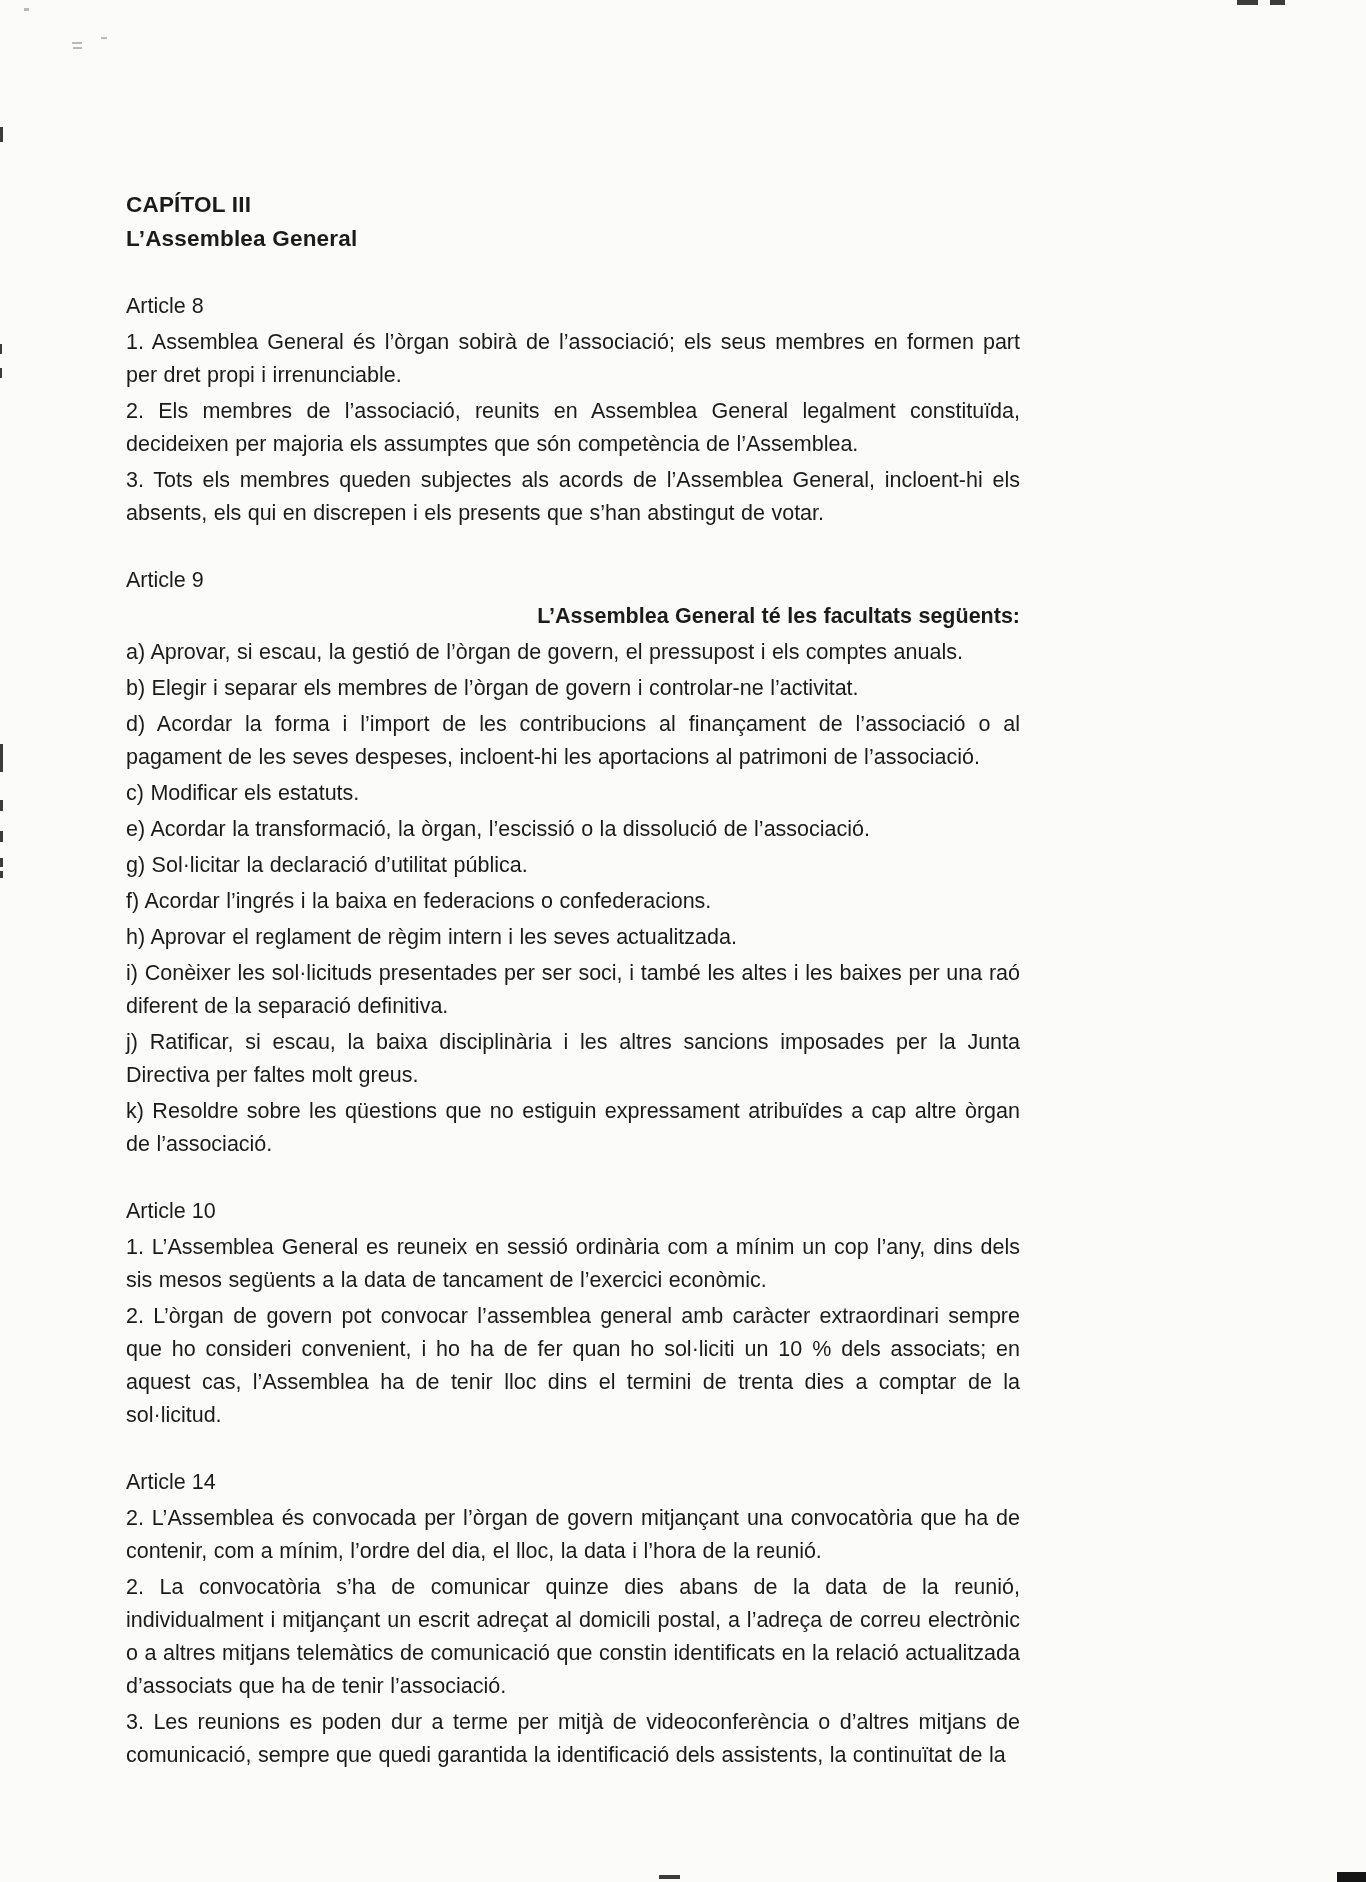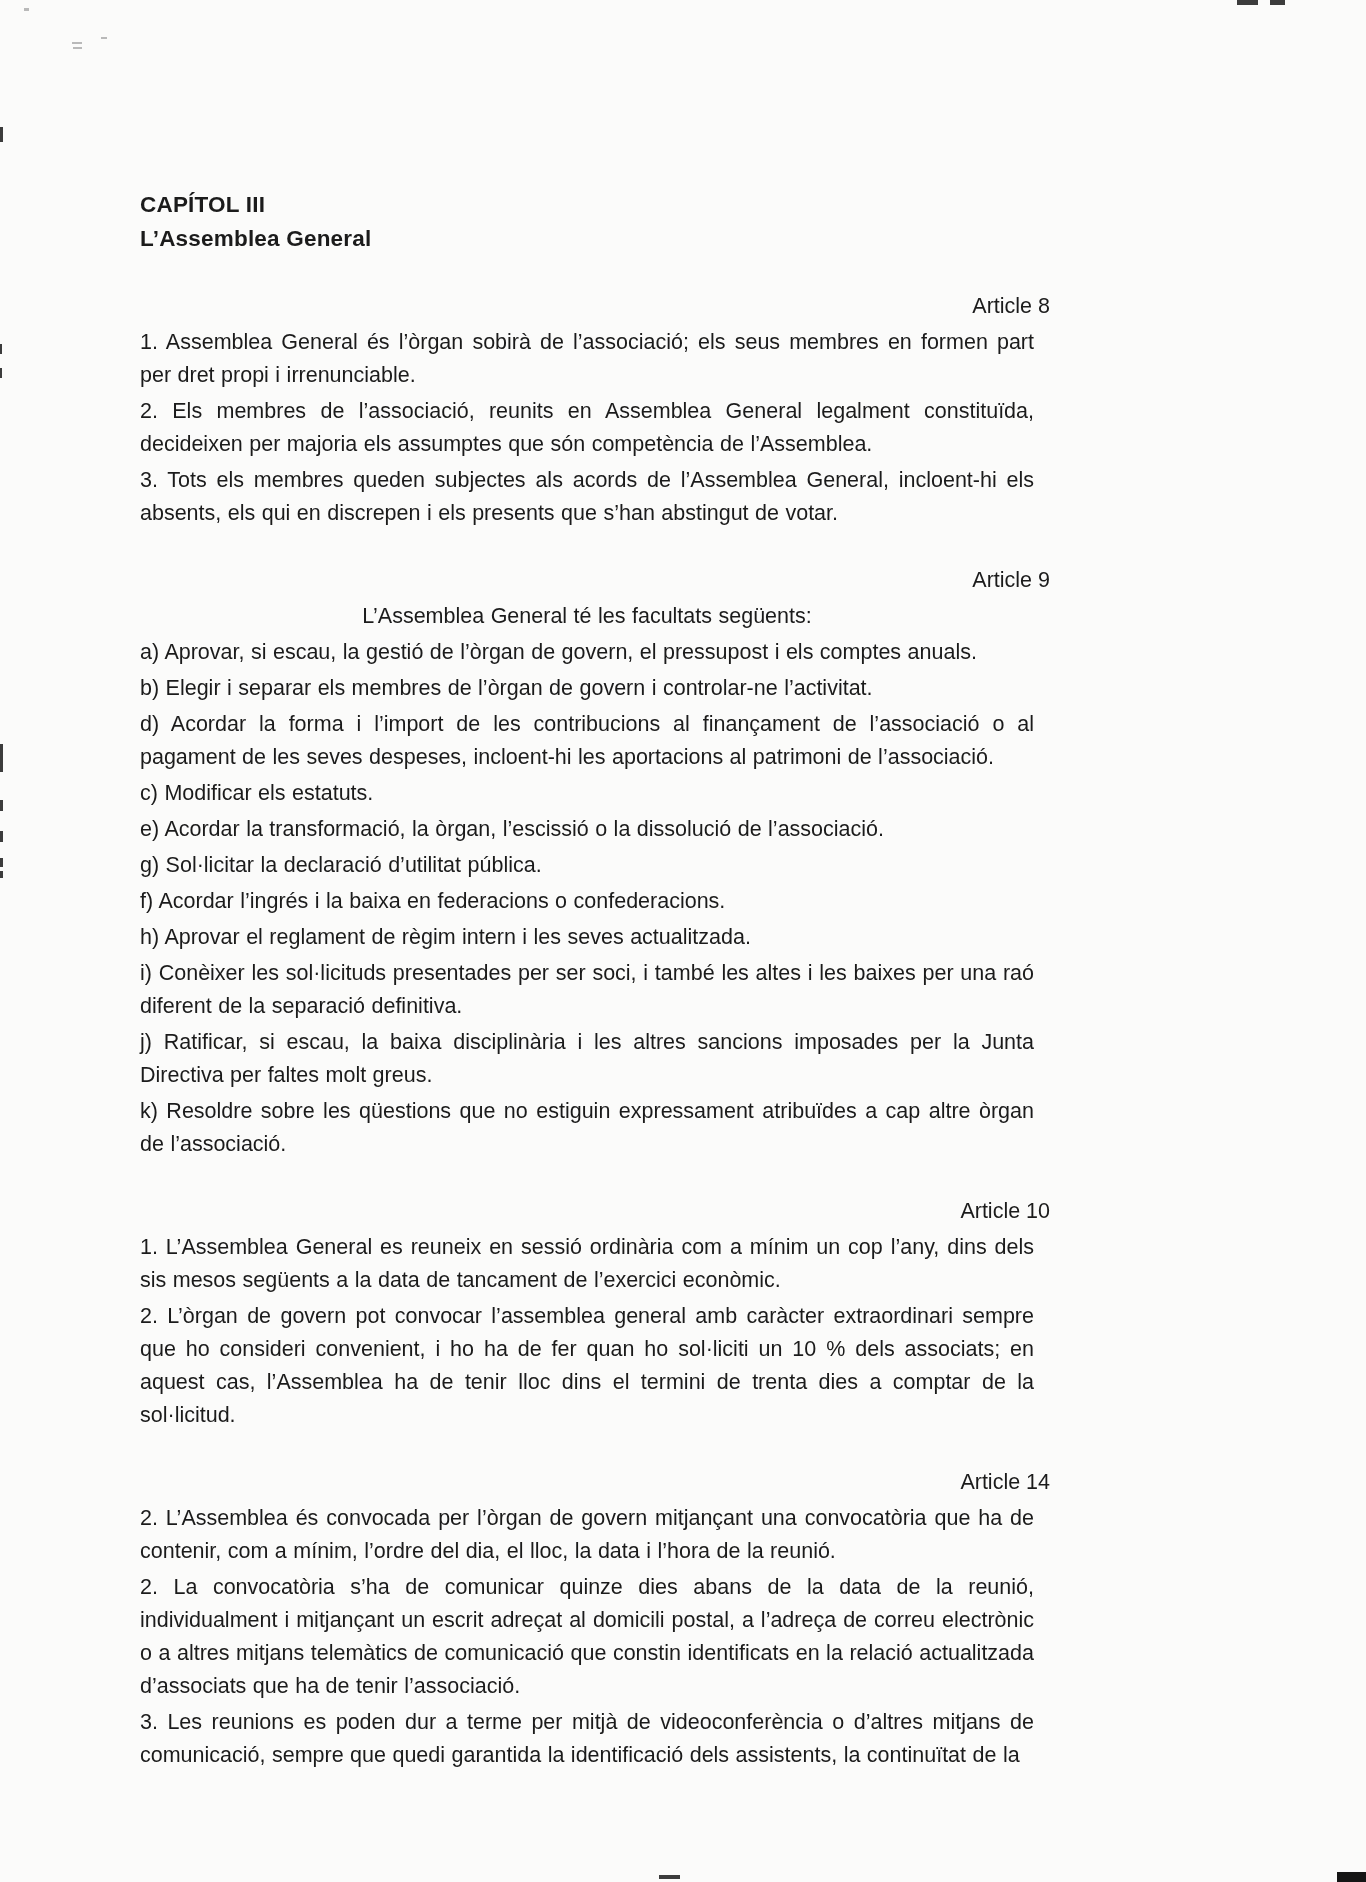--- a/index.html
+++ b/index.html
@@ -13,45 +13,44 @@
     position: relative;
     width: 1366px;
     height: 1882px;
     background: var(--paper);
     overflow: hidden;
     font-family: "Liberation Sans", sans-serif;
     color: var(--ink);
   }
   .text-block {
     position: absolute;
-    left: 140px;
+    left: 126px;
     top: 188px;
     width: 910px;
   }
   .chapter-title, .chapter-subtitle {
     font-size: 22.5px;
     font-weight: bold;
     line-height: 34px;
     letter-spacing: 0.2px;
   }
   .article { margin-top: 34px; }
   .article-heading {
     font-size: 21.5px;
     line-height: 33px;
     margin-bottom: 3px;
-    text-align: right;
   }
   .para {
     font-size: 21.5px;
     line-height: 33px;
     text-align: justify;
     margin: 3px 16px 3px 0;
     word-spacing: 0.5px;
   }
-  .para.no-justify { text-align: center; }
+  .para.no-justify { text-align: right; font-weight: bold; }
   
   .artifact {
     position: absolute;
     background: #3c3c3c;
   }
   .artifact.faint { background: #b9b9b9; }
   .artifact.black { background: #151515; }
 </style>
 </head>
 <body>

